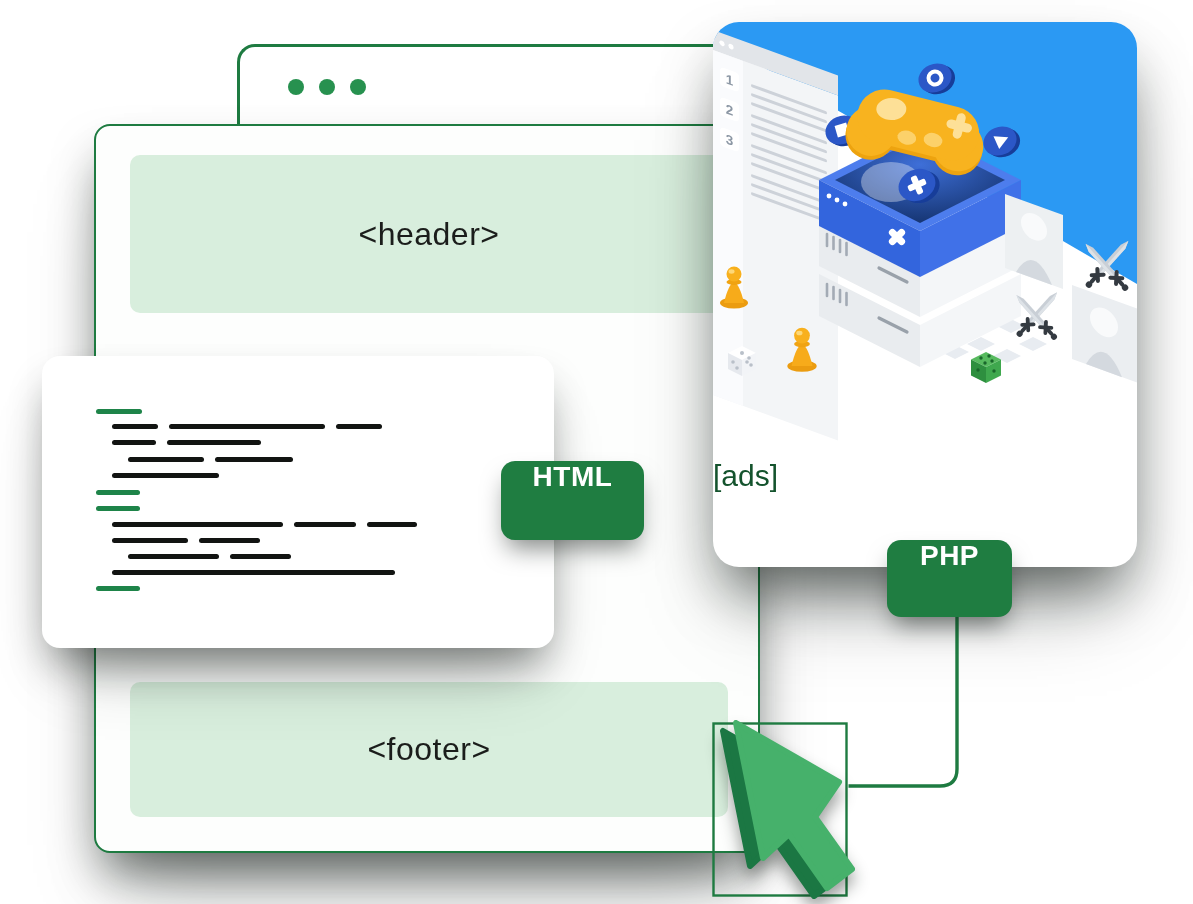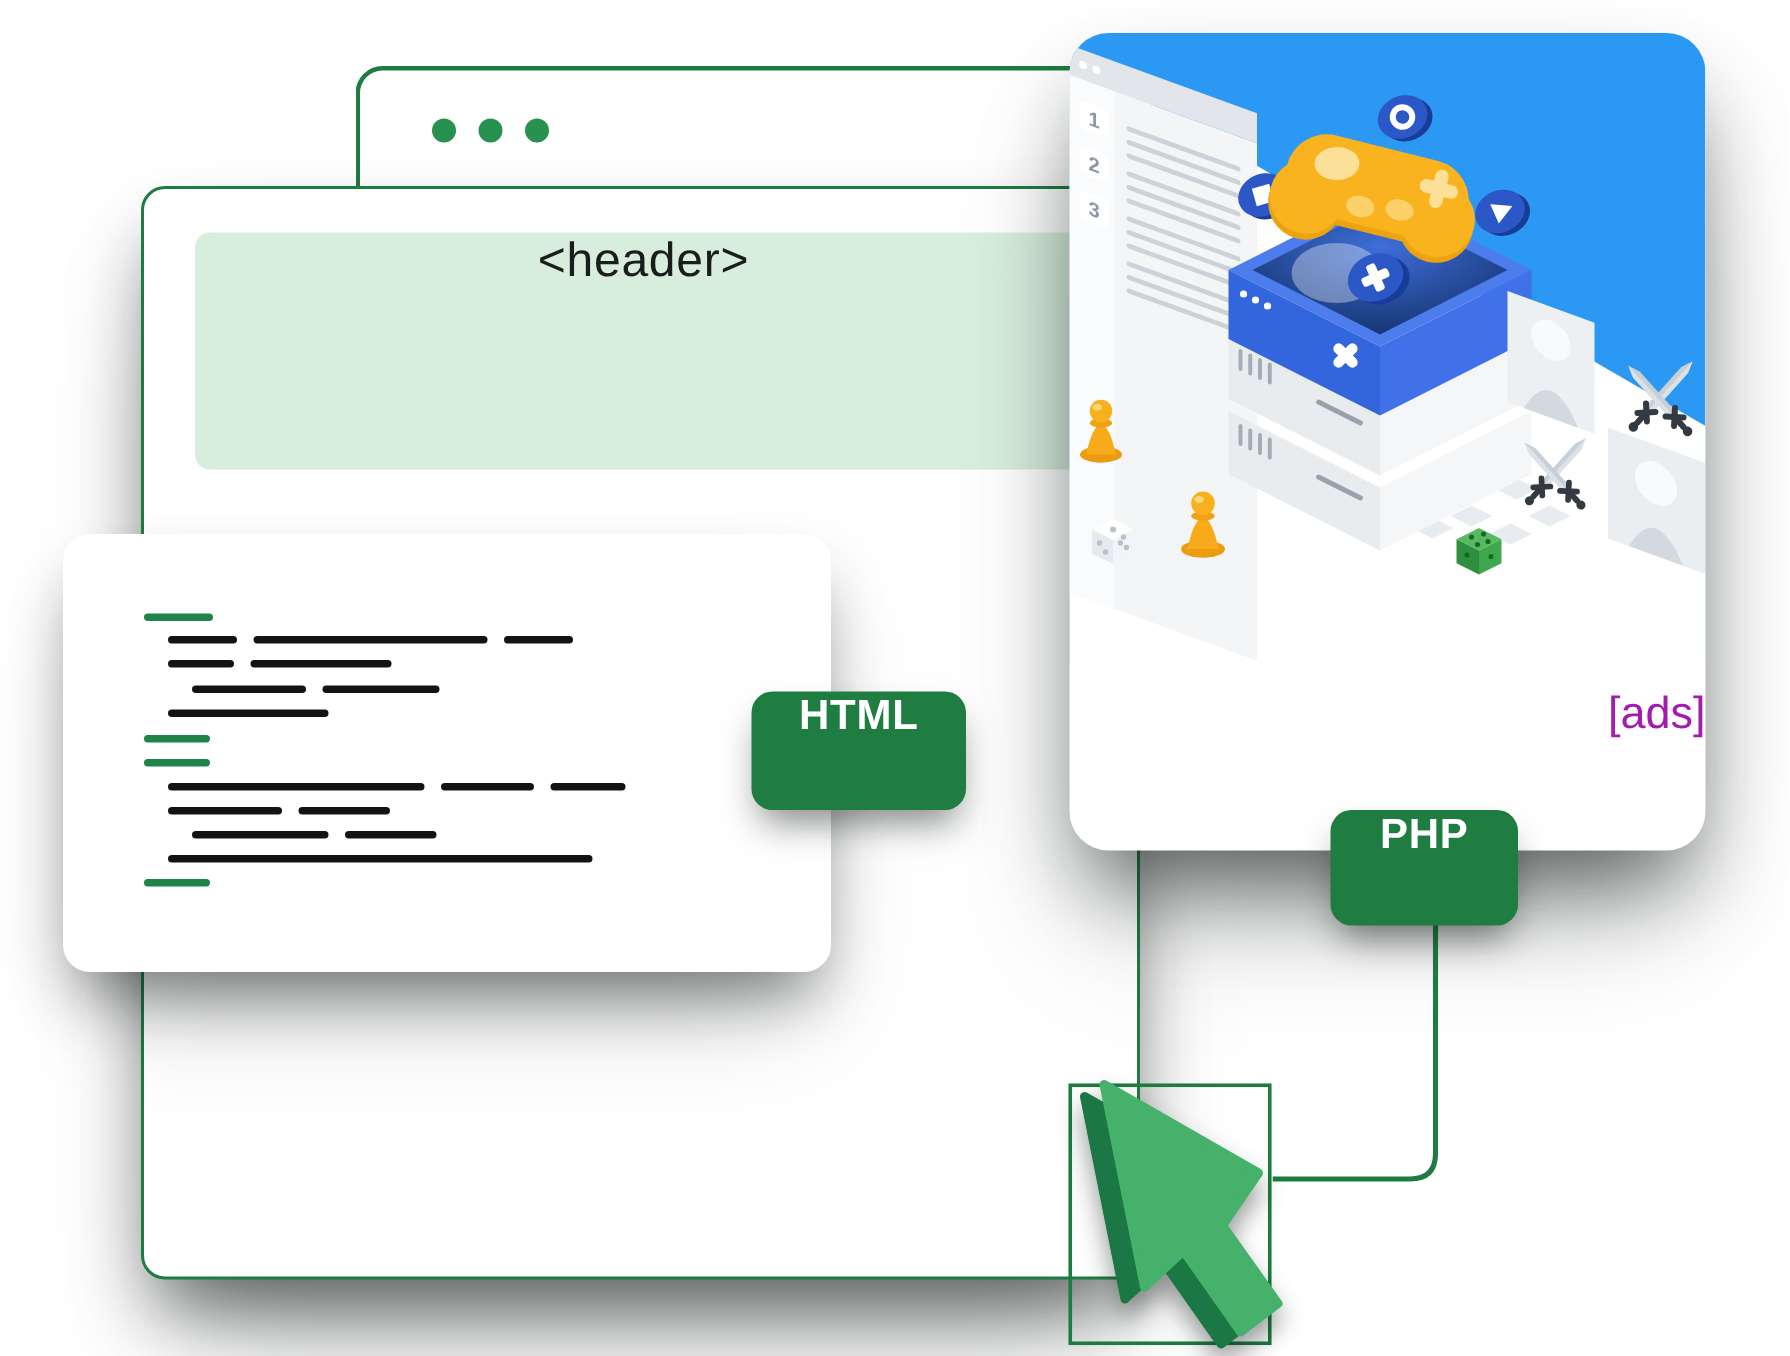--- a/index.html
+++ b/index.html
@@ -18,21 +18,21 @@
 
   
   .page-mockup {
     position:absolute; left:94px; top:124px; width:666px; height:729px;
     background:#fdfefd; border:2px solid var(--accent); border-radius:16px;
     box-shadow:0 28px 48px -10px rgba(10,18,13,.55), 0 50px 80px -30px rgba(10,18,13,.35);
     z-index:20;
   }
   .band {
     position:absolute; left:34px; width:598px; background:var(--band-green);
-    border-radius:10px; display:flex; justify-content:center;
+    border-radius:10px; display:flex; align-items:center; justify-content:center;
   }
   .band-header { top:29px; height:158px; }
   .band-footer { top:556px; height:135px; }
   .band-label { font-size:32px; color:var(--band-text); letter-spacing:.5px; }
 
   
   .code-card {
     position:absolute; left:42px; top:356px; width:512px; height:292px;
     background:#ffffff; border-radius:18px;
     box-shadow:0 24px 42px -10px rgba(10,18,13,.45), 0 40px 70px -28px rgba(10,18,13,.3);
@@ -56,42 +56,45 @@
 
   
   .ads-card {
     position:absolute; left:713px; top:22px; width:424px; height:545px;
     background:#ffffff; border-radius:26px; overflow:hidden;
     box-shadow:0 32px 58px -12px rgba(10,18,13,.55), 0 56px 90px -30px rgba(10,18,13,.35);
     z-index:40;
   }
   .ads-illustration { position:absolute; left:0; top:0; width:424px; height:420px; }
   .ads-label {
-    position:absolute; left:0; top:437px; width:100%; text-align:right;
-    font-size:30px; color:#a21caf;
+    position:absolute; left:0; top:437px; width:100%; text-align:left;
+    font-size:30px; color:#14532d;
   }
 
   
   .overlay { position:absolute; left:0; top:0; width:1193px; height:904px; z-index:50; pointer-events:none; }
 </style>
 </head>
 <body>
 
 <div class="stage">
 
   <div class="browser-frame"></div>
   <div class="window-dots">
     <div class="window-dot"></div>
     <div class="window-dot"></div>
     <div class="window-dot"></div>
   </div>
 
   <div class="page-mockup">
     <div class="band band-header">
       <span class="band-label">&lt;header&gt;</span>
+    </div>
+    <div class="band band-footer">
+      <span class="band-label">&lt;footer&gt;</span>
     </div>
   </div>
 
   <div class="code-card">
     <div id="code-lines">
         <div class="code-row" style="left: 54px; top: 53px;">
           <div class="code-bar green" style="width: 46px;"></div>
         </div>
         <div class="code-row" style="left: 70px; top: 68px;">
           <div class="code-bar dark" style="width: 46px;"></div>

